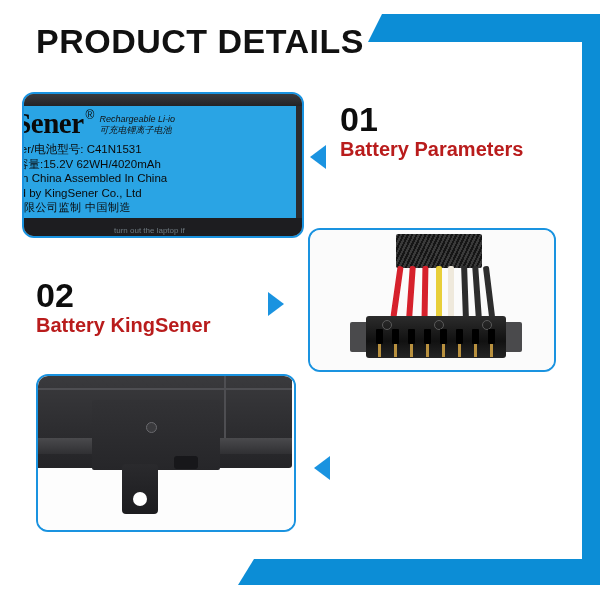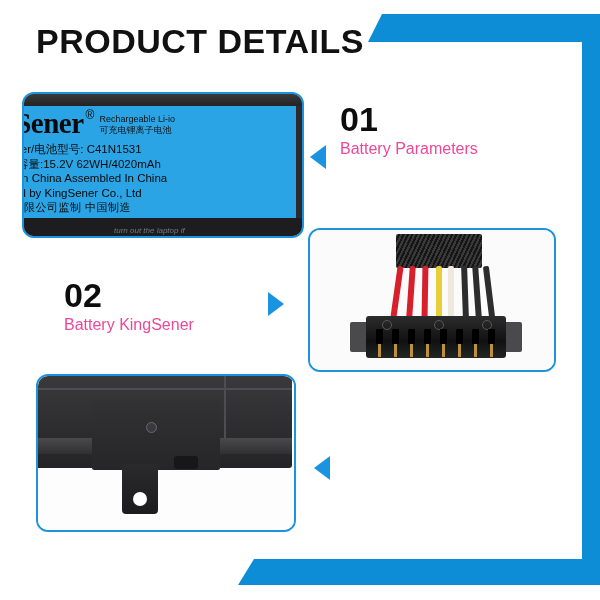--- a/index.html
+++ b/index.html
@@ -99,21 +99,20 @@
     left: 0; right: 0; bottom: 0; height: 18px;
     background: #1d1d20;
   }
   .label-faint {
     position: absolute;
     left: 90px;
     bottom: 1px;
     font-size: 8px;
     color: #6f7a80;
     white-space: nowrap;
-    font-style: italic;
   }
   .brand-row {
     display: flex;
     align-items: flex-start;
     gap: 2px;
     height: 34px;
   }
   .brand-name {
     font-family: "Liberation Serif", serif;
     font-weight: bold;
@@ -127,20 +126,21 @@
     line-height: 12px;
     margin-top: 1px;
   }
   .brand-sub {
     margin-left: 3px;
     margin-top: 6px;
     font-size: 9px;
     line-height: 11px;
     color: #111;
     white-space: nowrap;
+    font-style: italic;
   }
   .label-line {
     font-size: 11.5px;
     line-height: 14.5px;
     white-space: nowrap;
     color: #0a0a0a;
     font-weight: 500;
   }
   .label-line.cn {
     font-size: 11px;
@@ -238,28 +238,28 @@
 
   
   .block { position: absolute; }
   .block-num {
     font-size: 34px;
     font-weight: bold;
     color: #0d0d0d;
     line-height: 38px;
   }
   .block-label {
-    font-size: 16px;
-    font-weight: normal;
-    color: #ec4899;
+    font-size: 20px;
+    font-weight: bold;
+    color: #b91c1c;
     line-height: 22px;
     white-space: nowrap;
   }
   .block-01 { left: 340px; top: 100px; width: 220px; }
-  .block-02 { left: 64px;  top: 276px; width: 220px; }
+  .block-02 { left: 36px;  top: 276px; width: 220px; }
   .block-03 { left: 344px; top: 426px; width: 220px; }
 
   
   .arrow { position: absolute; width: 0; height: 0; }
   .arrow-left {
     border-top: 12px solid transparent;
     border-bottom: 12px solid transparent;
     border-right: 16px solid #1a93e0;
   }
   .arrow-right {

